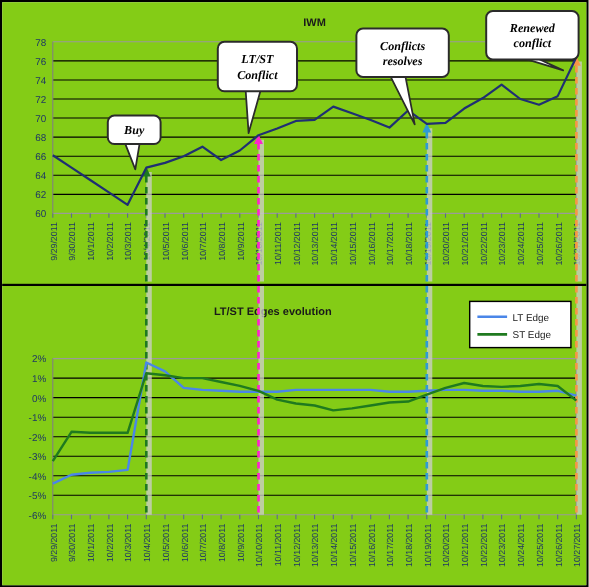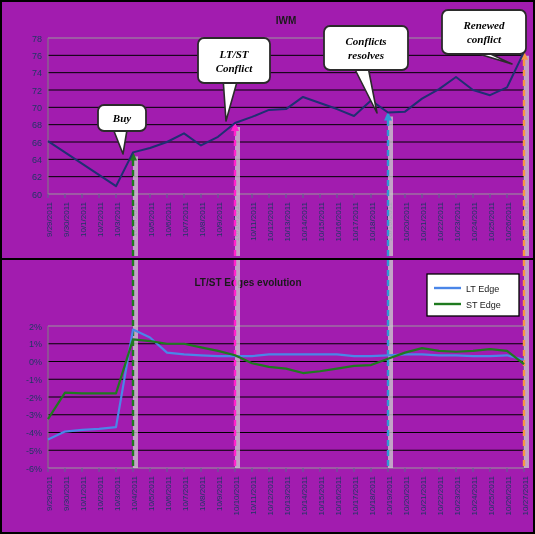--- a/index.html
+++ b/index.html
@@ -1,18 +1,18 @@
 <!DOCTYPE html>
 <html><head>
 <meta charset="utf-8">
 <style>
   html,body{margin:0;padding:0;background:#fff;}
   body{width:535px;height:534px;font-family:"Liberation Sans",sans-serif;overflow:hidden;}
   #frame{position:relative;width:535px;height:534px;box-sizing:border-box;border:2px solid #000;background:#fff;}
-  .panel{position:absolute;left:0;width:531px;box-sizing:border-box;background:#a21caf;}
+  .panel{position:absolute;left:0;width:531px;box-sizing:border-box;background:#84cc16;}
   #panel-top{top:0;height:258px;border-bottom:2px solid #000;}
   #panel-bot{top:258px;height:272px;}
   .chart-svg{display:block;}
   .ttl{font-weight:bold;font-size:10px;fill:#1a1a1a;text-anchor:middle;}
   .ytick{font-size:9px;fill:#1f3864;text-anchor:end;font-family:"Liberation Sans",sans-serif;}
   .xtick{font-size:8px;fill:#1f3864;font-family:"Liberation Sans",sans-serif;}
   .callout-txt{font-size:11px;font-style:italic;font-weight:bold;fill:#000;text-anchor:middle;font-family:"Liberation Serif",serif;}
   .leg-txt{font-size:9px;fill:#1a1a1a;font-family:"Liberation Sans",sans-serif;}
   .grid{stroke:#000;stroke-width:1;}
   .gridlight{stroke:#9a9a9a;stroke-width:1;}

